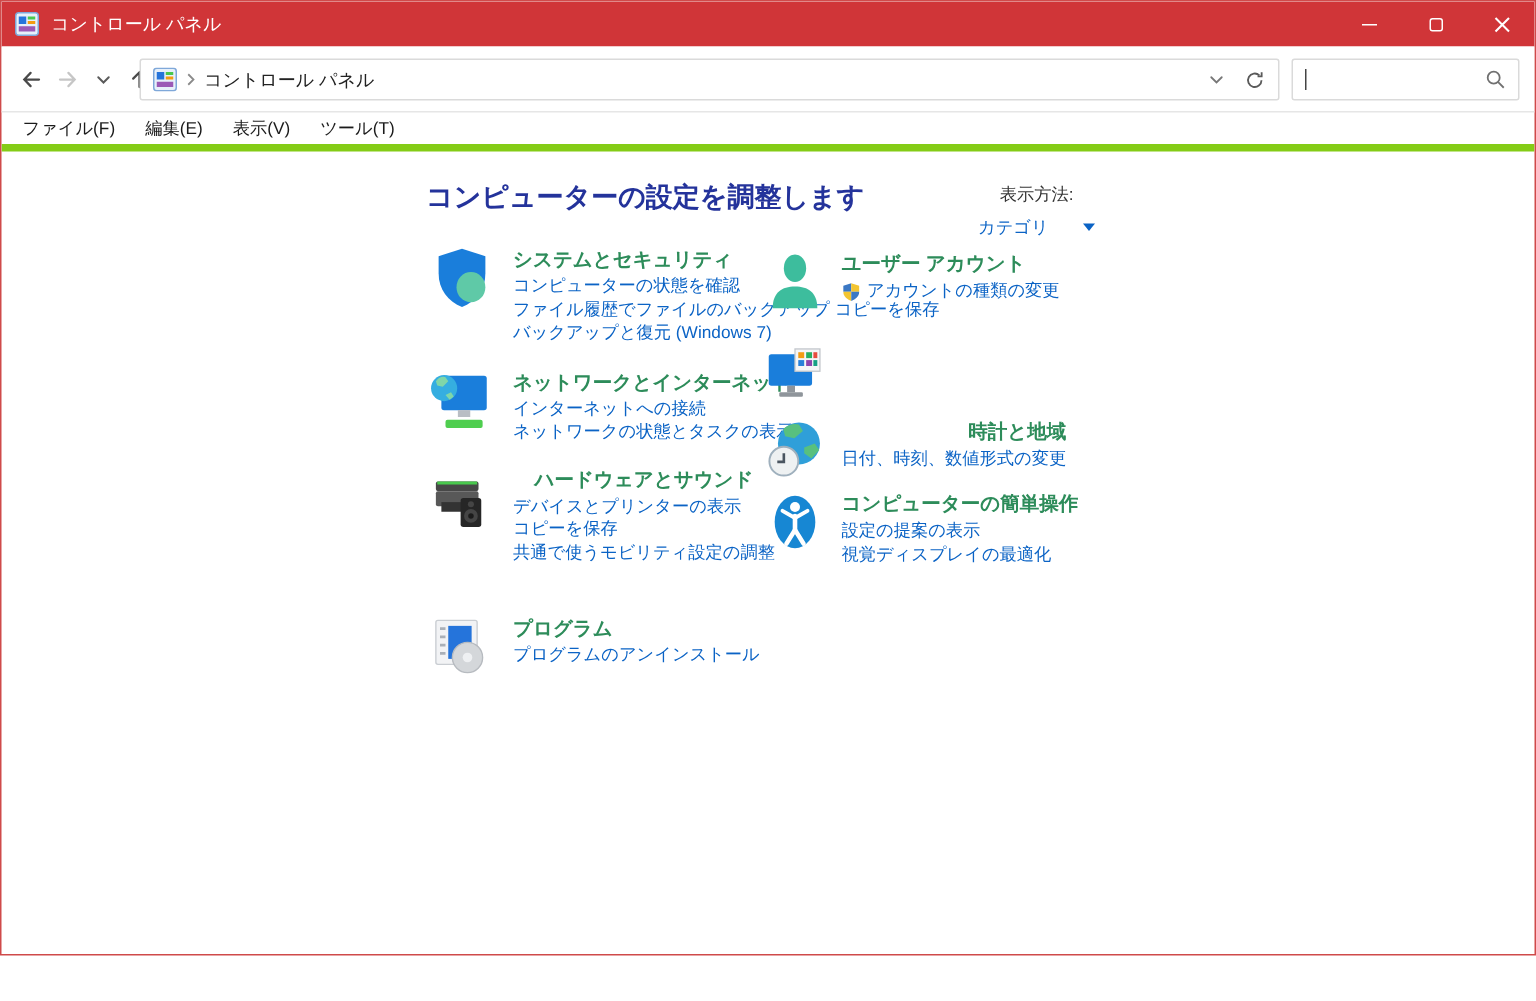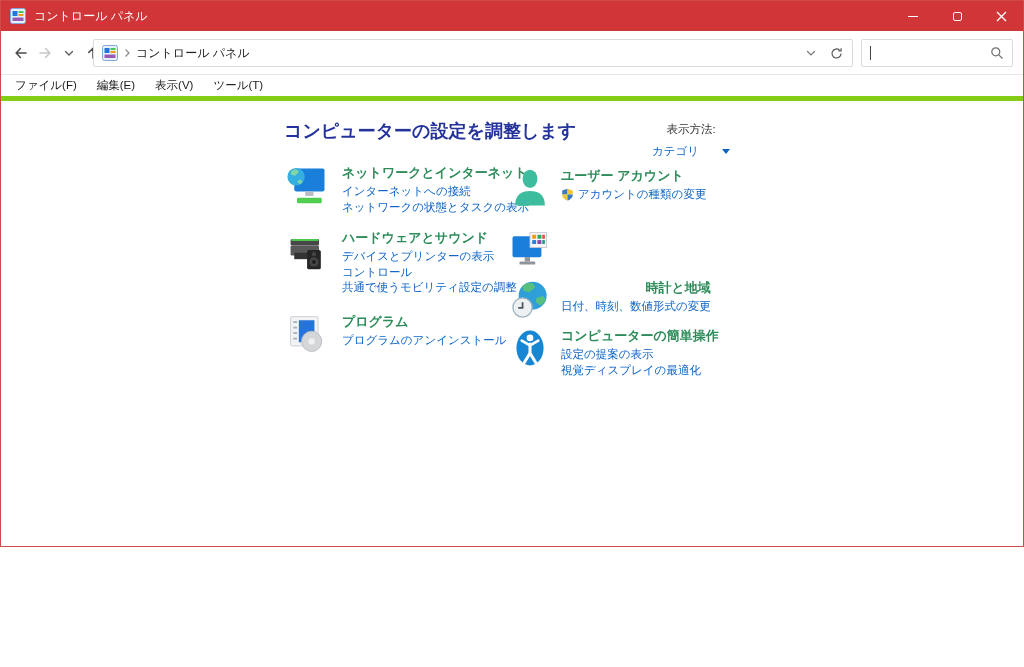--- a/index.html
+++ b/index.html
@@ -1,18 +1,18 @@
 <!DOCTYPE html>
 <html style="--titlebar: #d03538; --window-border: #cf4a4a; --heading: #24339b; --category-title: #2d8c5a; --link: #0b63c5;"><head>
 <meta charset="utf-8">
 <style>
   * { margin:0; padding:0; box-sizing:border-box; }
   html,body { width:1024px; height:667px; background:#fff;
     font-family:"Liberation Sans","DejaVu Sans",sans-serif; }
-  .window { position:relative; width:1024px; height:547px; background:#fff;
+  .window { position:relative; width:1024px; height:637px; background:#fff;
     border:1px solid var(--window-border,#cf4a4a); overflow:hidden; }
 
   
   .titlebar { position:absolute; top:0; left:0; right:0; height:30px;
     background:var(--titlebar,#d03538); display:flex; align-items:center; padding-left:9px; }
   .titlebar-icon { width:16px; height:16px; margin-right:8px; flex:none; display:flex; }
   .titlebar-text { color:#fff; font-size:12px; }
   .win-controls { margin-left:auto; display:flex; height:100%; }
   .win-btn { width:44px; height:100%; display:flex; align-items:center; justify-content:center; cursor:pointer; }
   .glyph-min { width:10px; height:1px; background:#fff; display:block; }
@@ -54,21 +54,21 @@
   .col-left  { left:285px; top:162px; width:265px; }
   .col-right { left:508px; top:165px; width:290px; }
   .cat { display:flex; align-items:flex-start; }
   .cat-icon { width:44px; height:44px; flex:none; margin-right:12px; display:flex; cursor:pointer; }
   .col-right .cat-icon { width:42px; height:44px; margin-right:10px; }
   .cat-text { padding-top:1px; }
   .cat-title { display:block; font-size:13px; font-weight:bold; line-height:18px;
     color:var(--category-title,#2d8c5a); text-decoration:none; cursor:pointer; margin-bottom:2px; }
   .cat-link { display:flex; align-items:center; gap:4px; font-size:11.5px; line-height:15.5px;
     color:var(--link,#0b63c5); text-decoration:none; cursor:pointer; white-space:nowrap; }
-  .mb-a { margin-bottom:14px; } .mb-b { margin-bottom:13px; } .mb-c { margin-bottom:16px; }
+  .mb-a { margin-bottom:14px; } .mb-b { margin-bottom:13px; } .mb-c { margin-bottom:32px;text-align:center; }
   .mb-d { margin-bottom:19px; } .mb-e { margin-bottom:5px; }  .mb-f { margin-bottom:4px;text-align:right; }
   .uac-shield { display:flex; flex:none; }
 </style>
 </head>
 <body>
 
 <div class="window">
 
   <div class="titlebar">
     <span class="titlebar-icon">
@@ -174,20 +174,34 @@
   <div class="view-by">
     <span class="view-by-label">表示方法:</span>
     <a class="view-by-link">
       <span>カテゴリ</span>
       <span class="view-caret"></span>
     </a>
   </div>
 
   <div class="col col-left">
 
+    <div class="cat mb-a">
+      <span class="cat-icon">
+        <svg viewBox="0 0 48 48" width="44" height="44">
+          <path d="M24 3 L41 8.5 V21 C41 33 34 41 24 45.5 C14 41 7 33 7 21 V8.5 Z" fill="#1a7edb"></path>
+          <ellipse cx="30.5" cy="31" rx="10.5" ry="11" fill="#5fc9a7"></ellipse>
+        </svg>
+      </span>
+      <div class="cat-text">
+        <a class="cat-title">システムとセキュリティ</a>
+        <a class="cat-link">コンピューターの状態を確認</a>
+        <a class="cat-link">ファイル履歴でファイルのバックアップ コピーを保存</a>
+        <a class="cat-link">バックアップと復元 (Windows 7)</a>
+      </div>
+    </div>
 
     <div class="cat mb-b">
       <span class="cat-icon">
         <svg viewBox="0 0 48 48" width="44" height="44">
           <rect x="9" y="6" width="33" height="25" rx="2" fill="#1a7edb"></rect>
           <rect x="21" y="31" width="9" height="5" fill="#b9bec4"></rect>
           <rect x="12" y="38" width="27" height="6" rx="1.5" fill="#4fce4f"></rect>
           <circle cx="11" cy="15" r="9.5" fill="#35aee0"></circle>
           <path fill="#7fd6a8" d="M5 10 q3-4 7-3 l2 3 -4 4 -4-1 z M12 20 l4-2 2 3 -3 2.5 z"></path>
         </svg>
@@ -208,21 +222,21 @@
           <rect x="9" y="27" width="17" height="7" fill="#333"></rect>
           <rect x="23" y="24" width="15" height="21" rx="2" fill="#262626"></rect>
           <circle cx="30.5" cy="37" r="5" fill="#454545"></circle>
           <circle cx="30.5" cy="37" r="2" fill="#1b1b1b"></circle>
           <circle cx="30.5" cy="28.5" r="2.2" fill="#454545"></circle>
         </svg>
       </span>
       <div class="cat-text">
         <a class="cat-title">ハードウェアとサウンド</a>
         <a class="cat-link">デバイスとプリンターの表示</a>
-        <a class="cat-link">コントロール</a>
+        <a class="cat-link">コピーを保存</a>
         <a class="cat-link">共通で使うモビリティ設定の調整</a>
       </div>
     </div>
 
     <div class="cat">
       <span class="cat-icon">
         <svg viewBox="0 0 48 48" width="44" height="44">
           <rect x="5" y="5" width="30" height="32" rx="1.5" fill="#f2f3f5" stroke="#c9cdd2"></rect>
           <rect x="14" y="9" width="17" height="24" fill="#2574db"></rect>
           <rect x="8" y="10" width="4" height="2" fill="#aab0b8"></rect>

